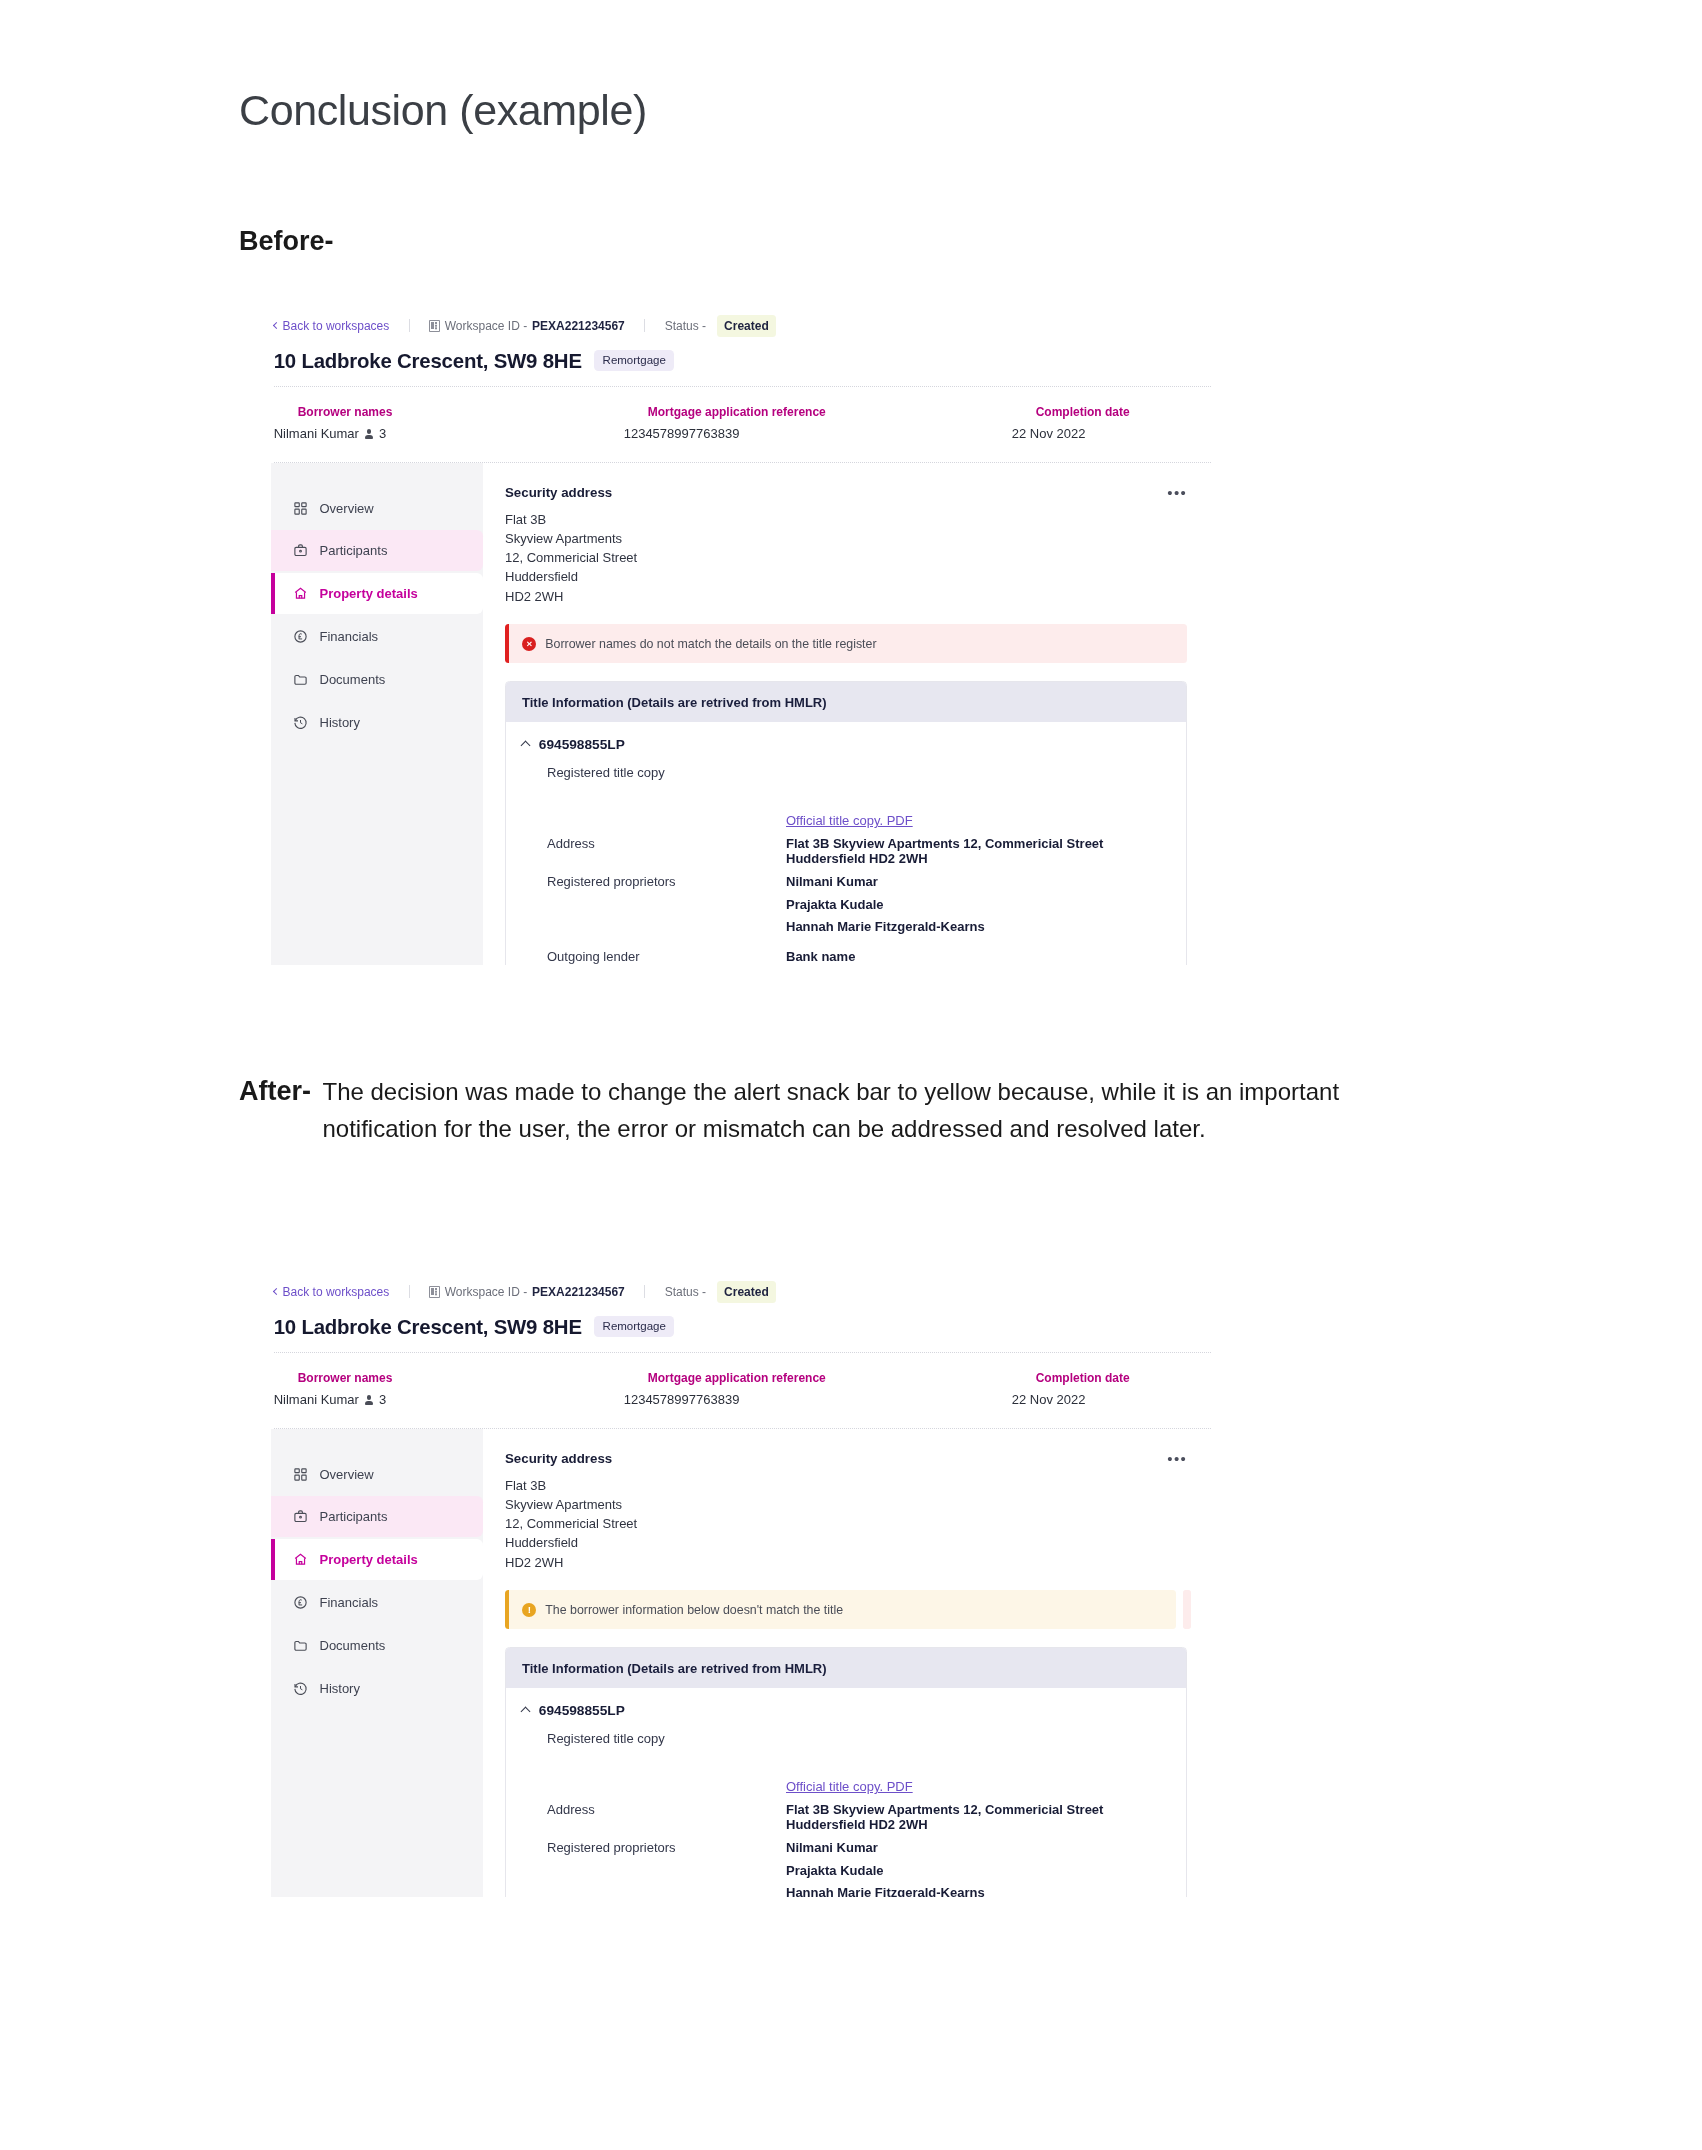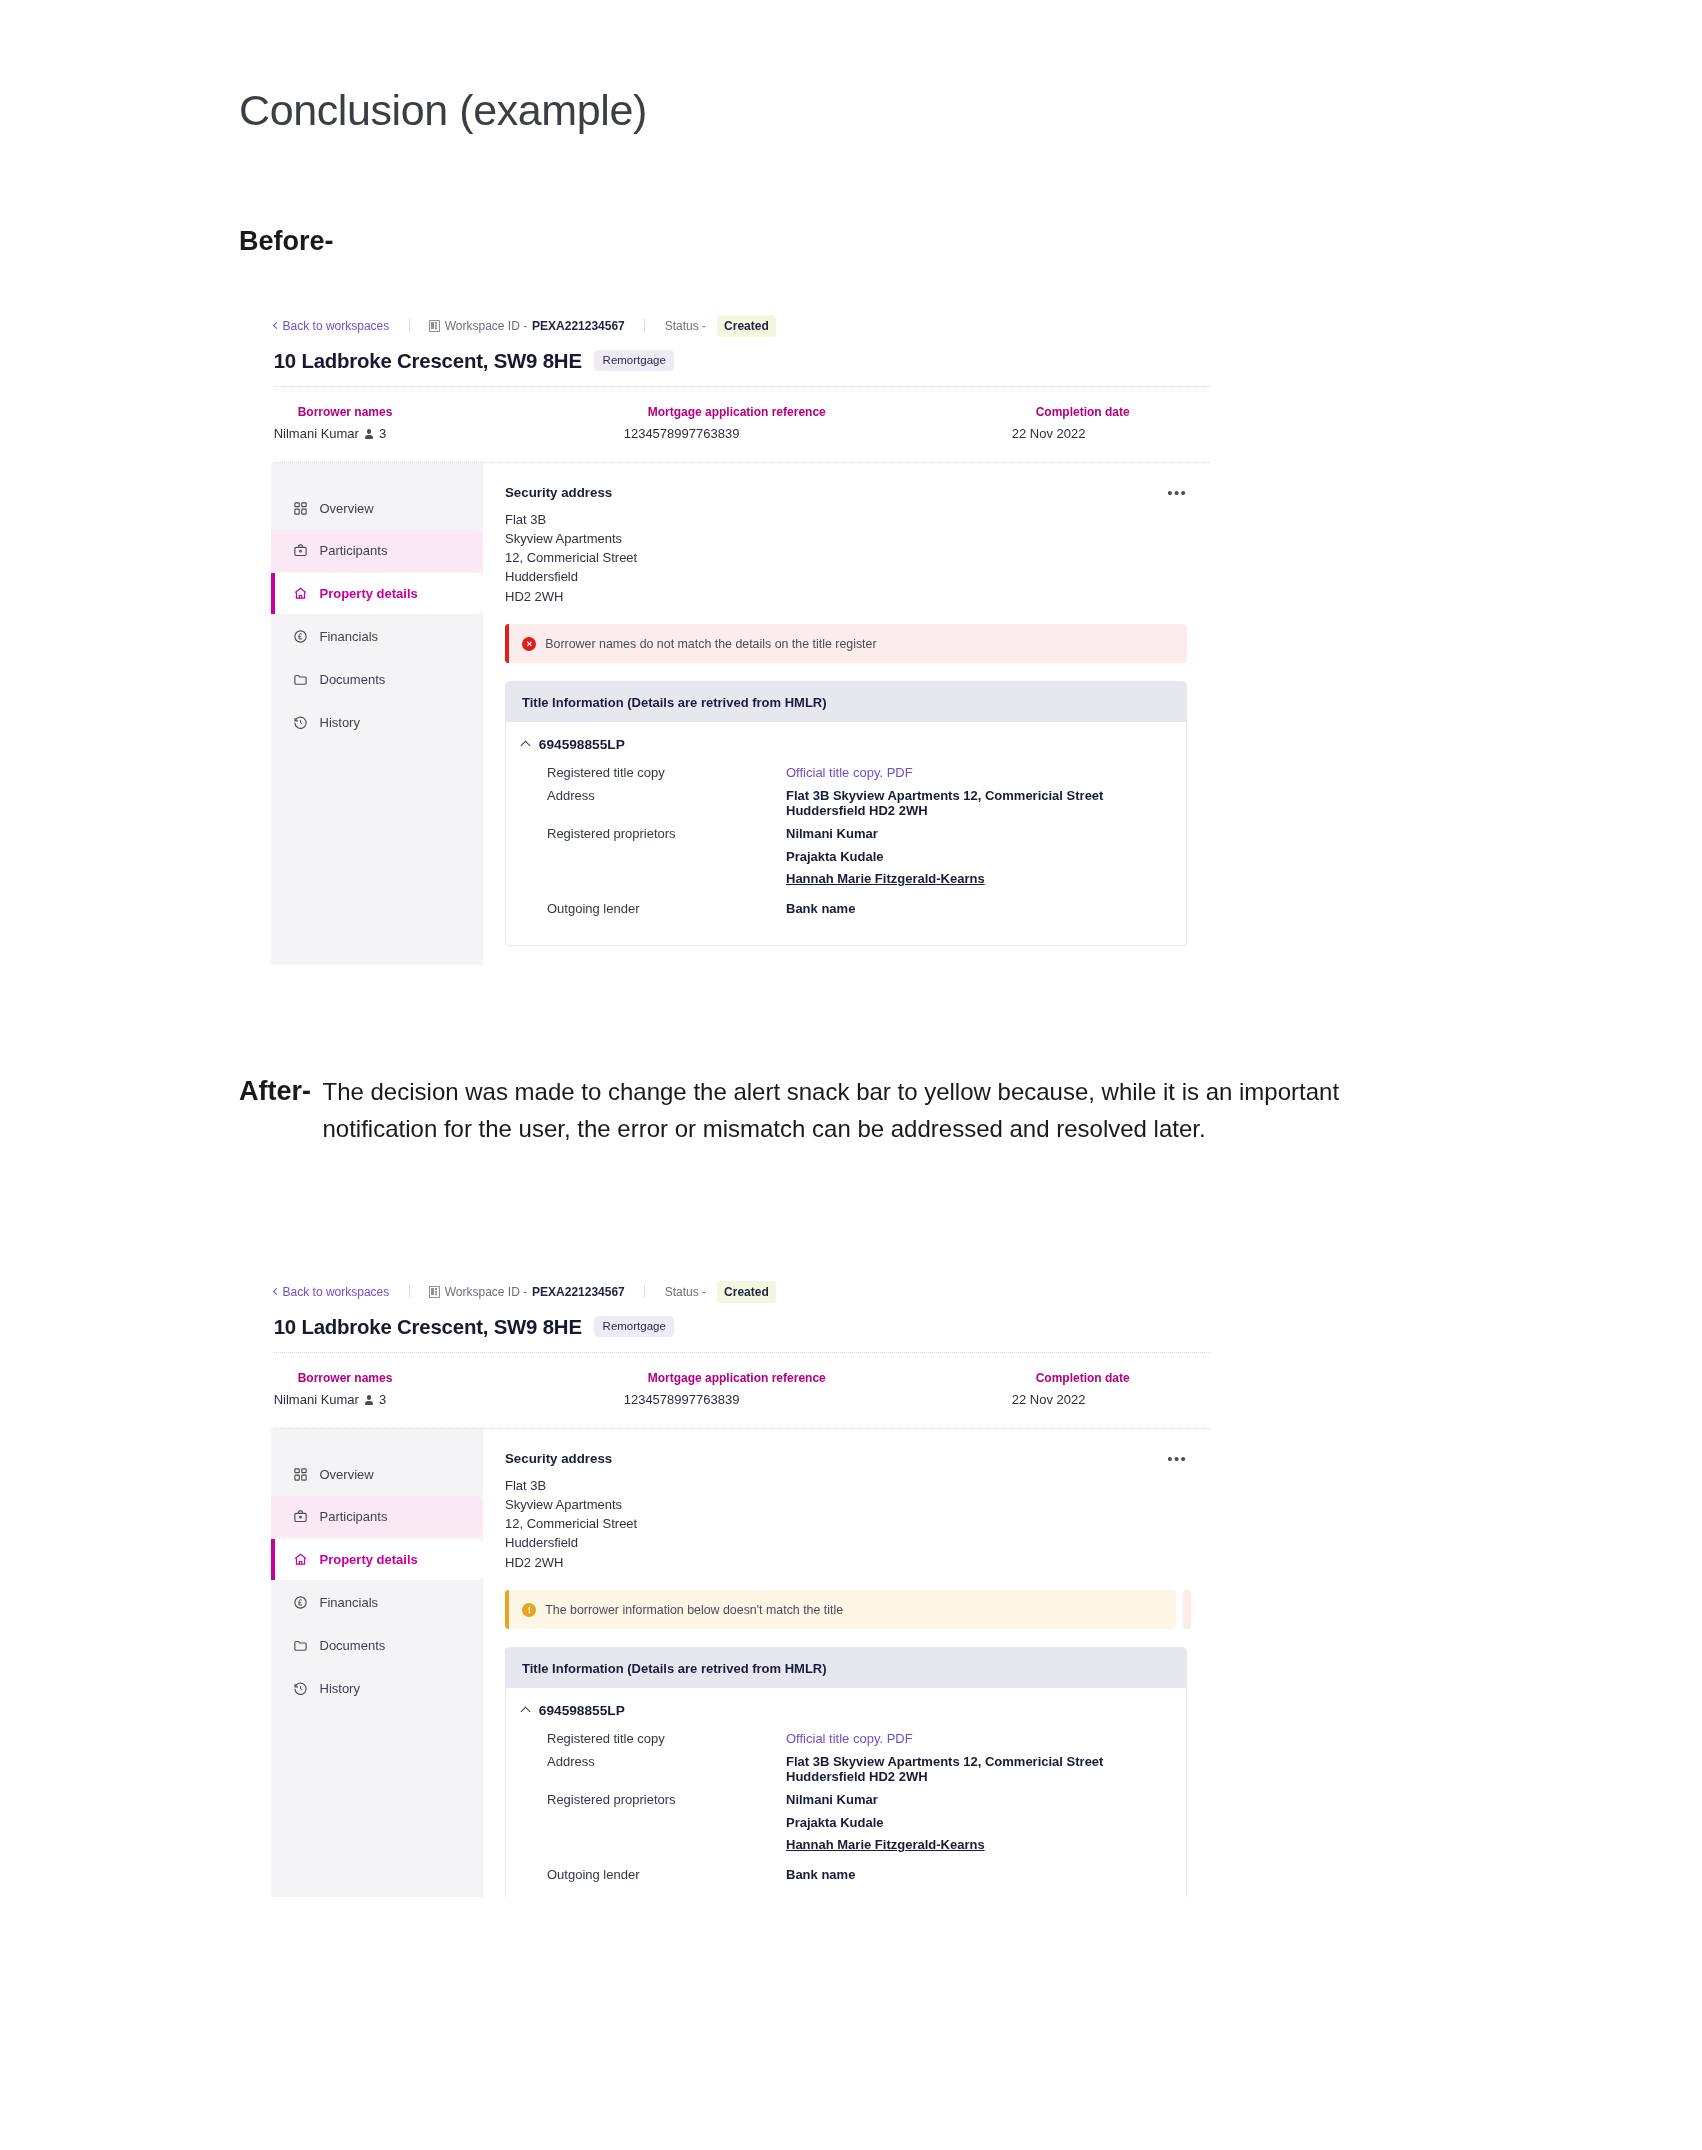--- a/index.html
+++ b/index.html
@@ -347,25 +347,27 @@
   .kv { display: flex; margin-bottom: 8px; padding-left: 25px; }
   .kv .k {
     width: 239px;
     font-size: 13px;
     color: #33374a;
     flex: none;
   }
   .kv .v { font-size: 13px; color: #181c36; font-weight: 700; }
   .kv .v.link {
     color: #6d4fc9;
+    text-decoration: underline;
     font-weight: 400;
+    margin-top: 48px;
   }
   .kv.gap { margin-top: 15px; }
   .v-stack div { margin-bottom: 7.5px; }
-  .v-stack div:last-child { margin-bottom: 0; text-decoration: underline; }
+  .v-stack div:last-child { margin-bottom: 0; }
 </style>
 </head>
 <body>
 
 <div class="page">
 
   <div class="slide-title">Conclusion (example)</div>
 
   <div class="ba-block" id="before-block">
     <div class="ba-label">Before-</div>

